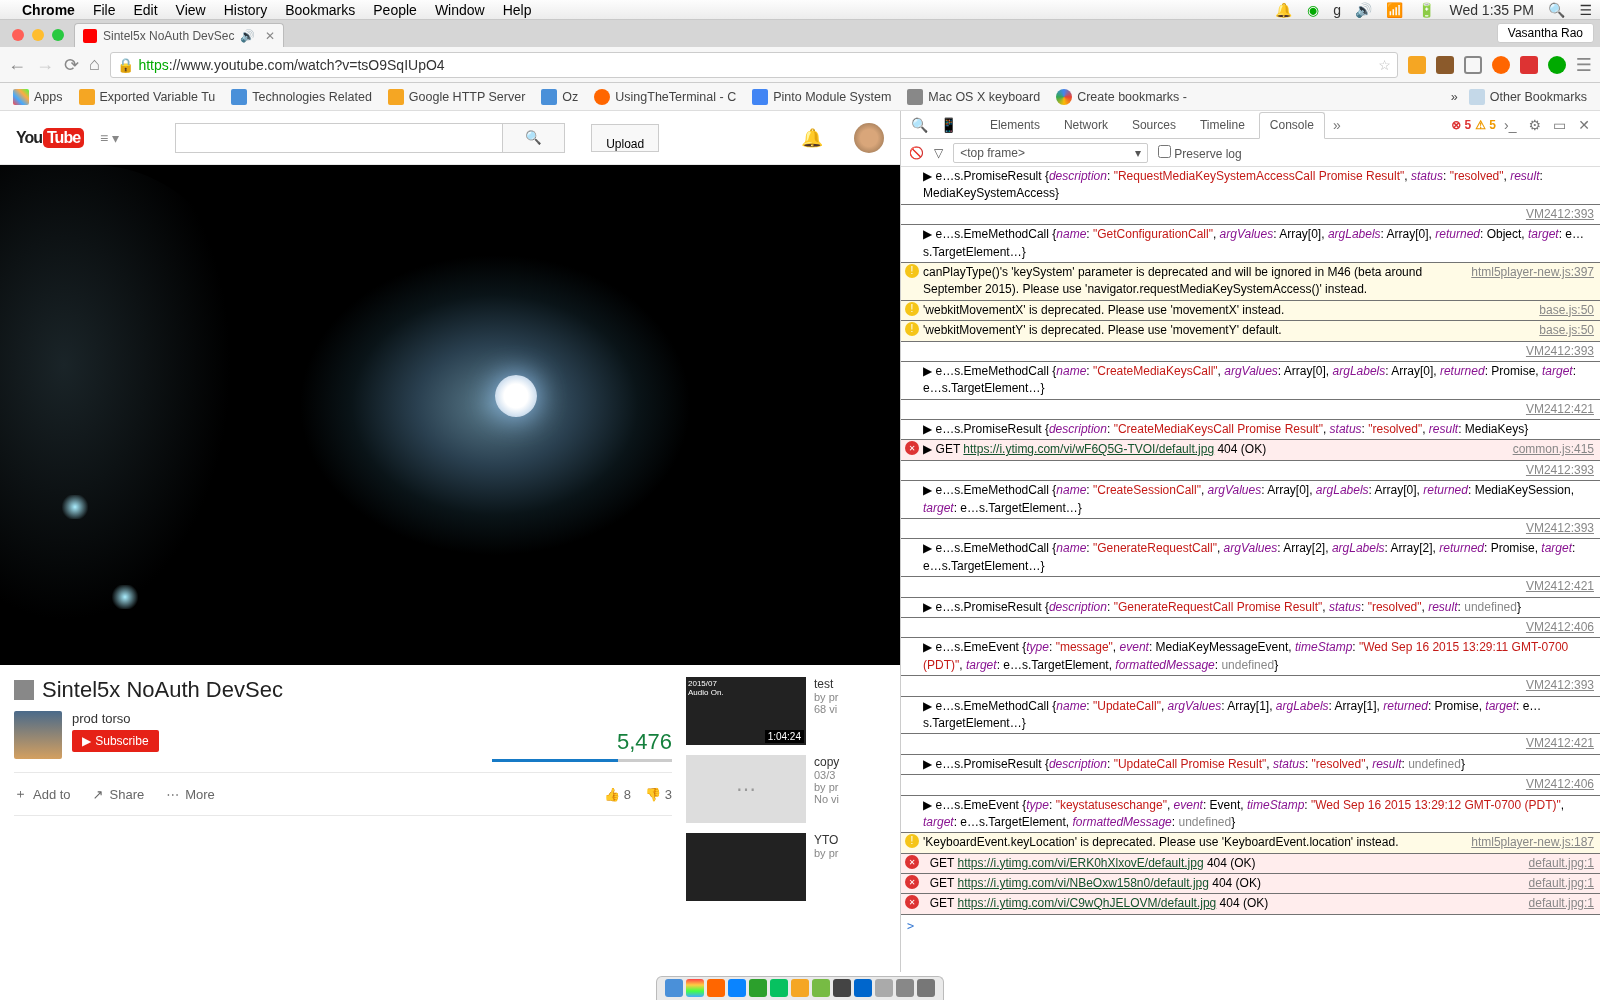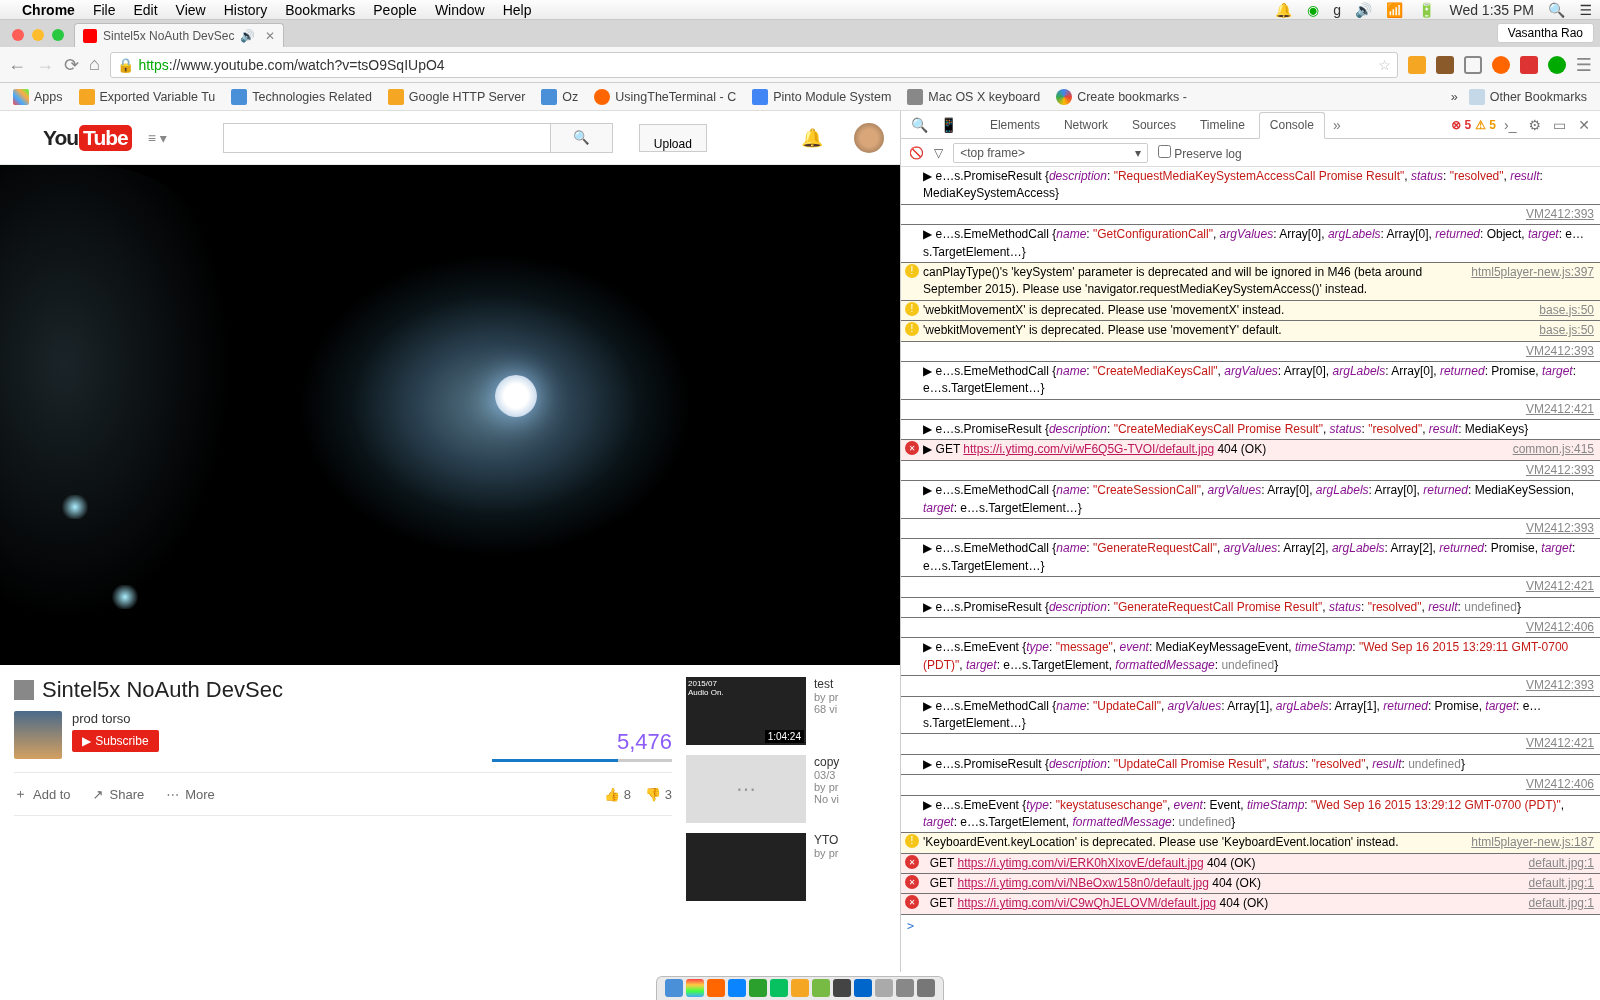--- a/index.html
+++ b/index.html
@@ -37,21 +37,21 @@
 .bookmarks .bicon { width: 16px; height: 16px; border-radius: 2px; }
 .bookmarks .spacer { flex: 1; }
 
 
 .split { display: flex; height: calc(1000px - 24px - 27px - 36px - 28px - 24px); }
 .page { flex: 0 0 900px; display: flex; flex-direction: column; background: #fff; overflow: hidden; }
 .devtools { flex: 1; display: flex; flex-direction: column; border-left: 1px solid #ccc; background: #fff; min-width: 0; }
 
 
 .yt-header { height: 54px; border-bottom: 1px solid #e8e8e8; display: flex; align-items: center; padding: 0 16px; gap: 16px; }
-.yt-logo { display: flex; align-items: center; font-size: 21px; font-weight: bold; letter-spacing: -1px; margin-left: 27px; }
+.yt-logo { display: flex; align-items: center; font-size: 16px; font-weight: bold; letter-spacing: -1px; }
 .yt-logo .you { color: #222; }
 .yt-logo .tube { background: #e62117; color: #fff; padding: 1px 4px; border-radius: 5px; margin-left: 1px; }
 .yt-guide { color: #888; font-size: 14px; }
 .yt-search { display: flex; border: 1px solid #ccc; height: 30px; width: 390px; margin-left: 40px; }
 .yt-search input { border: none; flex: 1; padding: 0 8px; outline: none; }
 .yt-search button { width: 62px; border: none; border-left: 1px solid #ccc; background: #f8f8f8; color: #555; }
 .yt-upload { border: 1px solid #ccc; background: #f8f8f8; height: 28px; padding: 12px 14px; font-size: 12px; margin-left: 10px; }
 .yt-bell { margin-left: auto; font-size: 18px; color: #666; }
 .yt-avatar { width: 30px; height: 30px; border-radius: 50%; background: radial-gradient(circle, #d9a67a 40%, #8a6a4a 100%); margin-left: 14px; }
 
@@ -71,21 +71,21 @@
 .yt-side { width: 200px; }
 .vt-row { display: flex; align-items: center; gap: 8px; margin-bottom: 6px; }
 .vt-icon { width: 20px; height: 20px; background: #888; }
 .vt-title { font-size: 22px; font-weight: 400; color: #222; }
 .ch-row { display: flex; align-items: flex-start; gap: 10px; margin-top: 8px; }
 .ch-av { width: 48px; height: 48px; background: linear-gradient(#4a6a8a, #d4a060); border-radius: 2px; }
 .ch-info { font-size: 13px; }
 .ch-name { color: #333; margin-bottom: 4px; font-weight: 500; }
 .sub-btn { background: #e62117; color: #fff; border: none; padding: 4px 10px; font-size: 12px; border-radius: 2px; display: flex; align-items: center; gap: 4px; }
 .views-row { display: flex; justify-content: flex-end; margin-top: -30px; }
-.views { font-size: 22px; color: #8b5cf6; }
+.views { font-size: 22px; color: #15803d; }
 .like-bar { height: 3px; background: #ccc; margin-top: 4px; position: relative; }
 .like-bar .fill { position: absolute; left: 0; top: 0; bottom: 0; width: 70%; background: #167ac6; }
 
 .actions-row { display: flex; align-items: center; gap: 22px; padding: 12px 0; border-top: 1px solid #e8e8e8; border-bottom: 1px solid #e8e8e8; margin-top: 10px; color: #666; font-size: 13px; }
 .actions-row .act { display: flex; align-items: center; gap: 6px; }
 .actions-row .spacer { flex: 1; }
 .thumb-ct { display: flex; gap: 14px; color: #666; }
 
 .desc { padding: 12px 0; font-size: 13px; color: #333; }
 .desc .line { margin-bottom: 4px; }
@@ -117,21 +117,21 @@
 .log.warn { background: #fffbe6; }
 .log.err { background: #ffeded; }
 .log .ico { position: absolute; left: 4px; top: 1px; width: 14px; height: 14px; border-radius: 50%; font-size: 10px; text-align: center; line-height: 14px; color: #fff; }
 .log.warn .ico { background: #f5c518; color: #fff; }
 .log.warn .ico::before { content: "!"; }
 .log.err .ico { background: #d33; }
 .log.err .ico::before { content: "✕"; font-size: 8px; }
 .k-str { color: #c41a16; }
 .k-key { color: #881391; font-style: italic; }
 .k-und { color: #888; }
-.k-url { color: #be185d; text-decoration: underline; margin-top: 28px; }
+.k-url { color: #14532d; text-decoration: underline; margin-top: 28px; }
 .prompt { padding: 3px 6px; color: #3b7cd4; font-family: Menlo, monospace; }
 
 
 .dock { position: fixed; bottom: 0; left: 50%; transform: translateX(-50%); height: 24px; background: rgba(230,230,230,0.85); border-radius: 6px 6px 0 0; display: flex; padding: 2px 8px; gap: 3px; border: 1px solid #bbb; border-bottom: none; }
 .dock span { width: 18px; height: 18px; border-radius: 3px; }
 </style>
 </head>
 <body>
 
 <div class="mac-menu">

